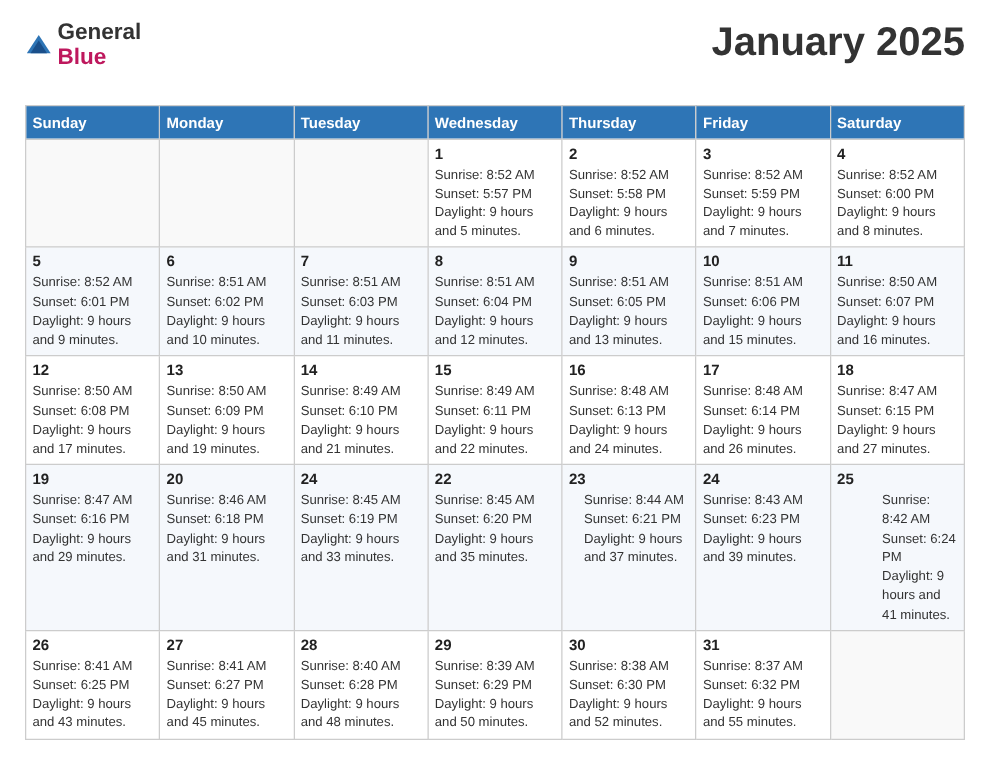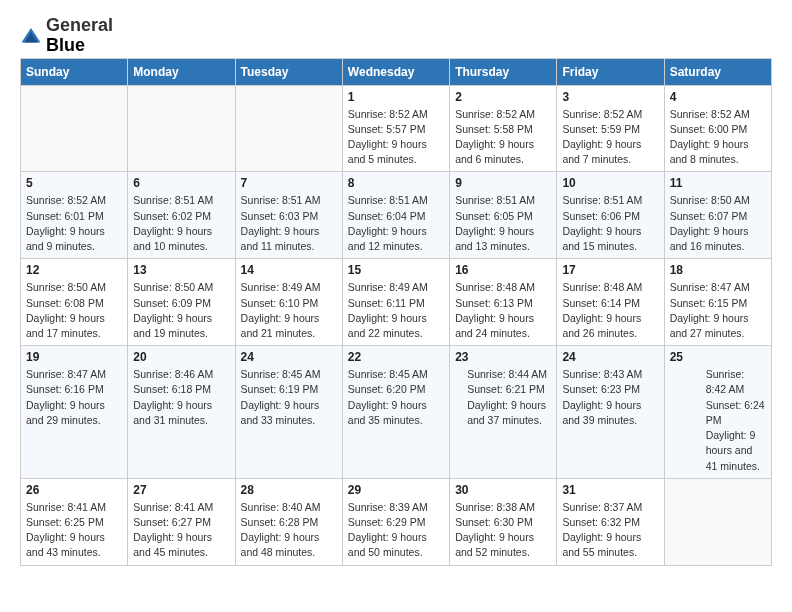--- a/index.html
+++ b/index.html
@@ -7,34 +7,34 @@
       font-family: Arial, sans-serif;
       background: #fff;
       width: 792px;
       min-height: 612px;
       padding: 16px 20px;
     }
     .header {
       display: flex;
       align-items: flex-start;
       justify-content: space-between;
-      margin-bottom: 2px;
+      margin-bottom: 28px;
     }
     .logo {
       display: flex;
       align-items: center;
       gap: 4px;
     }
     .logo-text {
       font-size: 18px;
       font-weight: bold;
       line-height: 1.1;
     }
     .logo-general { color: #333; }
-    .logo-blue { color: #000000; }
+    .logo-blue { color: #be185d; }
     .logo-icon {
       width: 22px;
       height: 22px;
     }
     .title-block {
       text-align: right;
     }
     .main-title {
       font-size: 32px;
       font-weight: bold;
@@ -94,20 +94,21 @@
     <svg class="logo-icon" viewBox="0 0 30 30">
       <polygon points="15,4 28,24 2,24" fill="#2e75b6"></polygon>
       <polygon points="15,10 24,24 6,24" fill="#1a4f8a"></polygon>
     </svg>
     <div class="logo-text">
       <span class="logo-general">General</span><br>
       <span class="logo-blue">Blue</span>
     </div>
   </div>
   <div class="title-block">
+    <div class="main-title">January 2025</div>
   </div>
 </div>
 
 <table class="calendar">
   <thead>
     <tr>
     <th>Sunday</th>
         <th>Monday</th>
         <th>Tuesday</th>
         <th>Wednesday</th>

